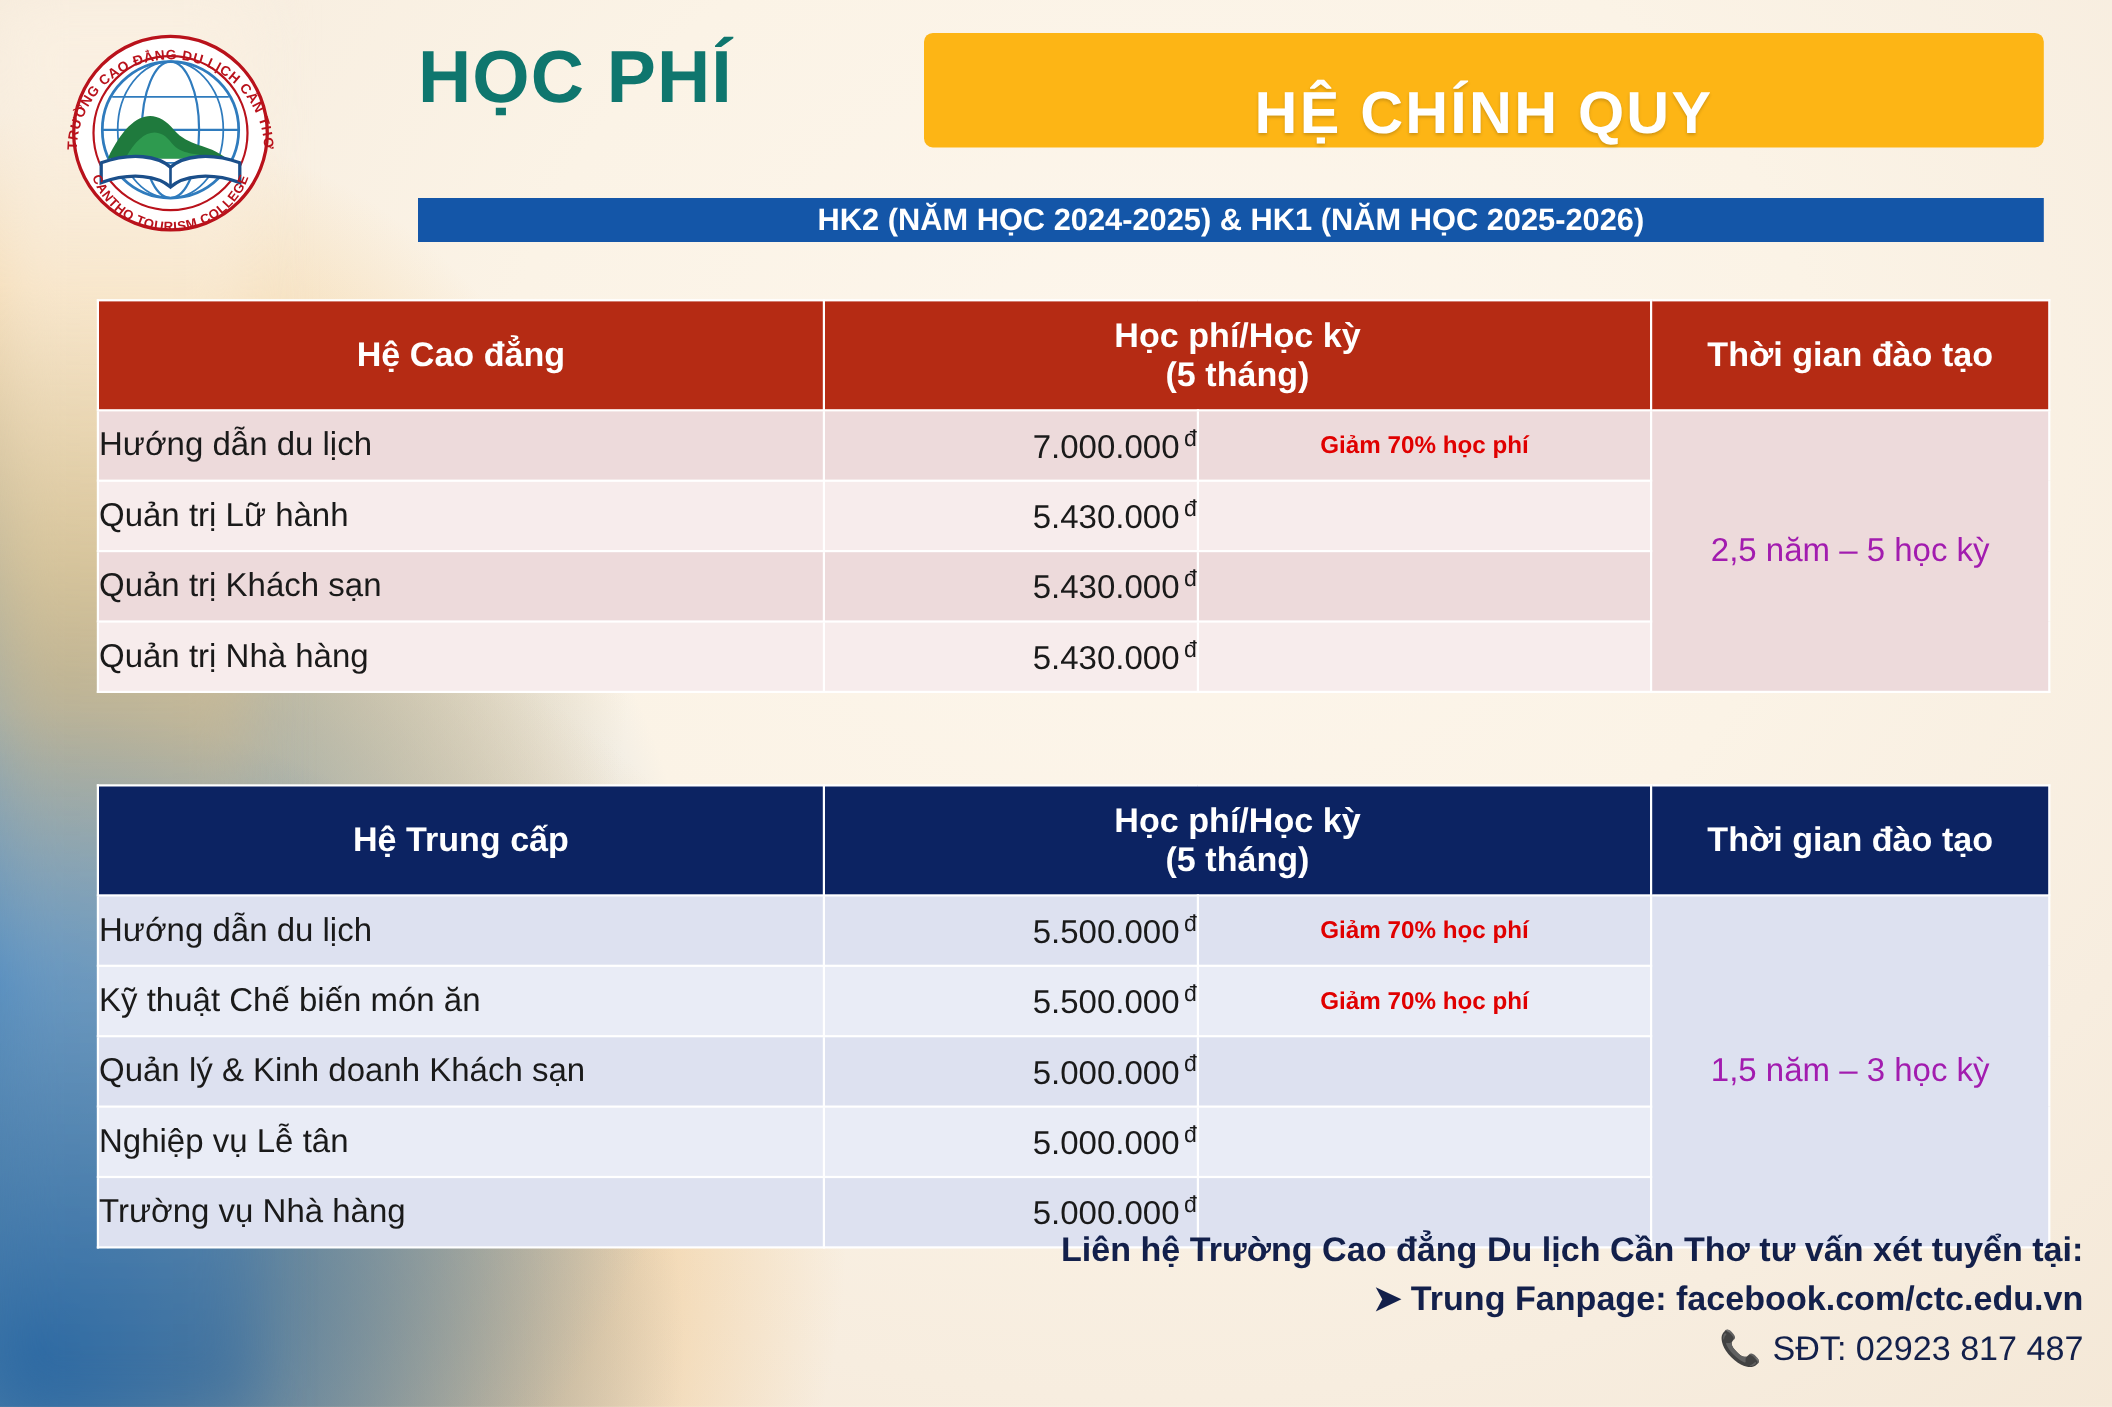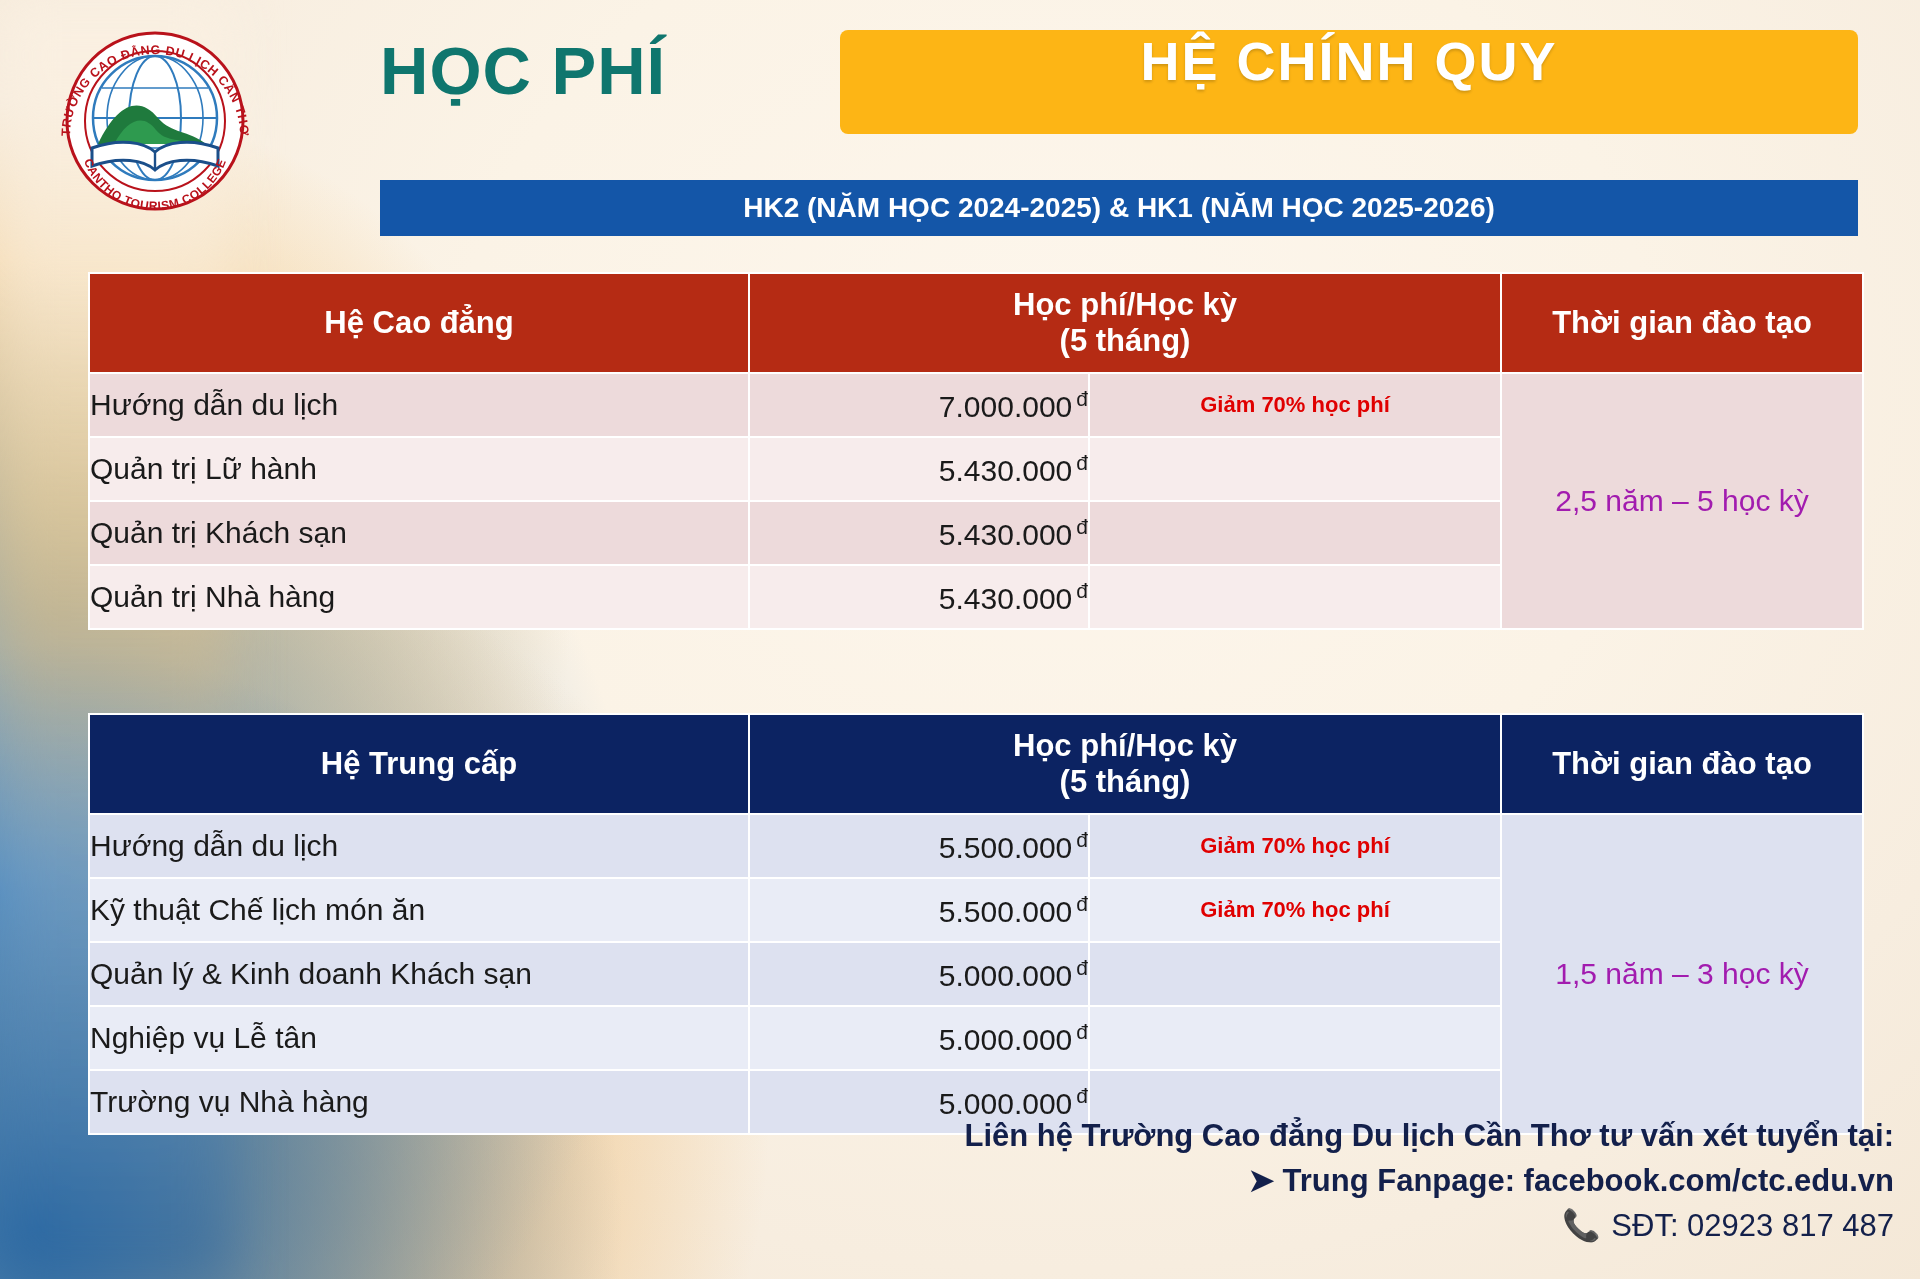--- a/index.html
+++ b/index.html
@@ -59,34 +59,34 @@
     letter-spacing: 1px;
     line-height: 1.05;
   }
   .banner-orange {
     position: absolute;
     left: 840px; top: 30px;
     width: 1018px; height: 104px;
     background: #fdb515;
     border-radius: 8px;
     display: flex;
-    align-items: flex-start;
+    align-items: flex-end;
     justify-content: center;
   }
   .banner-orange span {
     color: #ffffff;
     font-size: 54px;
     font-weight: bold;
     letter-spacing: 2px;
     text-shadow: 0 2px 3px rgba(0,0,0,0.18);
   }
   .banner-blue {
     position: absolute;
     left: 380px; top: 180px;
-    width: 1478px; height: 56px;
+    width: 1478px; height: 40px;
     background: #1456a8;
     display: flex;
     align-items: center;
     justify-content: center;
   }
   .banner-blue span {
     color: #ffffff;
     font-size: 28px;
     font-weight: bold;
   }
@@ -321,21 +321,21 @@
     <tbody>
       <tr class="row-navy-a">
         <td class="cell-name">Hướng dẫn du lịch</td>
         <td class="cell-fee">
           <span>5.500.000</span><span class="dong">đ</span>
         </td>
         <td class="cell-note">Giảm 70% học phí</td>
         <td class="cell-dur" rowspan="5">1,5 năm – 3 học kỳ</td>
       </tr>
       <tr class="row-navy-b">
-        <td class="cell-name">Kỹ thuật Chế lịch món ăn</td>
+        <td class="cell-name">Kỹ thuật Chế biến món ăn</td>
         <td class="cell-fee">
           <span>5.500.000</span><span class="dong">đ</span>
         </td>
         <td class="cell-note">Giảm 70% học phí</td>
       </tr>
       <tr class="row-navy-a">
         <td class="cell-name">Quản lý &amp; Kinh doanh Khách sạn</td>
         <td class="cell-fee">
           <span>5.000.000</span><span class="dong">đ</span>
         </td>

